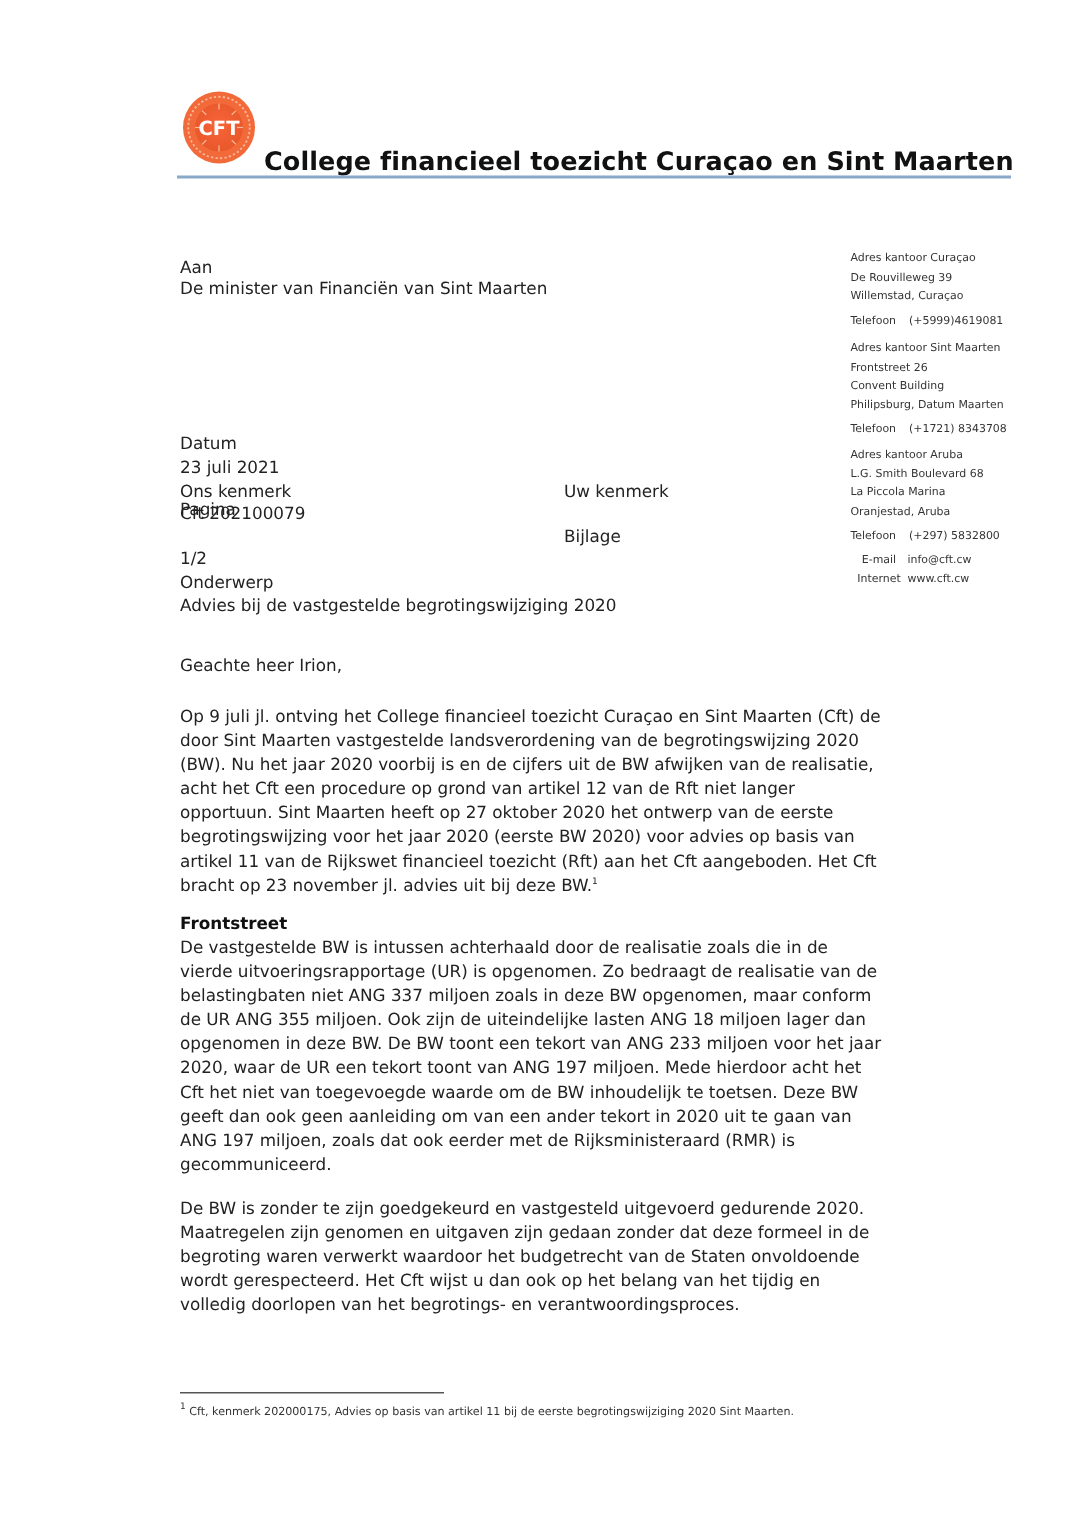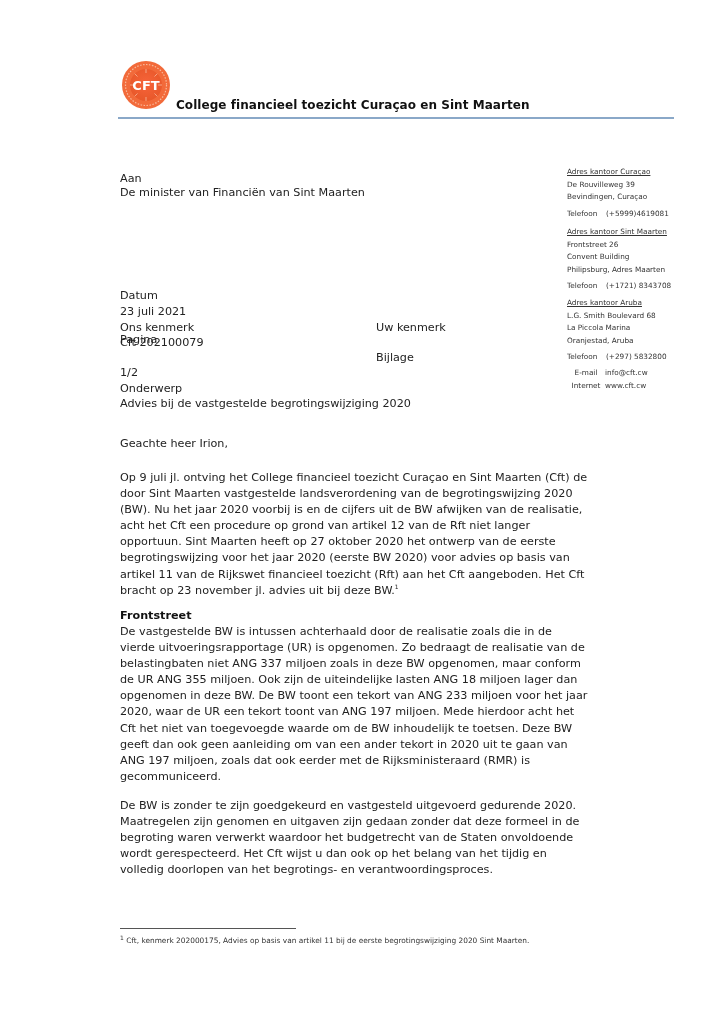--- a/index.html
+++ b/index.html
@@ -1,29 +1,29 @@
 <!DOCTYPE html>
 <html><head>
 <meta charset="utf-8">
 <style>
   html, body { margin: 0; padding: 0; background: #ffffff; }
   body { width: 724px; height: 1024px; position: relative; overflow: hidden; font-family: "DejaVu Sans", sans-serif; color: #1a1a1a; }
   .abs { position: absolute; }
 
   
   .logo { left: 121px; top: 60px; width: 50px; height: 50px; }
-  .org-title { left: 176px; top: 98px; font-size: 12px; font-weight: bold; color: #111; white-space: nowrap; letter-spacing: 0.05px; }
+  .org-title { left: 176px; top: 98px; font-size: 17px; font-weight: bold; color: #111; white-space: nowrap; letter-spacing: 0.05px; }
   .header-rule { left: 118px; top: 117px; width: 556px; height: 2px; background: #8aa8c8; }
 
   
   .addr { left: 120px; font-size: 11.2px; line-height: 15px; color: #222; }
 
   
   .side { left: 567px; font-size: 7.3px; color: #333; line-height: 12.5px; white-space: nowrap; }
-  .side .head { text-decoration: underline; }
+  .side .head { }
   .side .tel-label { display: inline-block; width: 39px; }
   .side .mail-label { display: inline-block; width: 38px; text-align: center; }
 
   
   .meta { font-size: 11.2px; color: #222; white-space: nowrap; }
 
   
   .body-text { left: 120px; width: 470px; font-size: 11.2px; line-height: 16.1px; color: #222; }
   .body-text p { margin: 0; }
   .heading { font-weight: bold; color: #111; }
@@ -61,31 +61,31 @@
 </div>
 <div class="abs org-title">College financieel toezicht Curaçao en Sint Maarten</div>
 <div class="abs header-rule"></div>
 
 <div class="abs addr" style="top:171px;">Aan</div>
 <div class="abs addr" style="top:185px;">De minister van Financiën van Sint Maarten</div>
 
 <div class="abs side" style="top:166px;">
   <div class="head">Adres kantoor Curaçao</div>
   <div>De Rouvilleweg 39</div>
-  <div>Bevindingen, Curaçao</div>
+  <div>Willemstad, Curaçao</div>
   <div style="margin-top:4px;">
     <span class="tel-label">Telefoon</span><span>(+5999)4619081</span>
   </div>
 </div>
 
 <div class="abs side" style="top:226px;">
   <div class="head">Adres kantoor Sint Maarten</div>
   <div>Frontstreet 26</div>
   <div>Convent Building</div>
-  <div>Philipsburg, Adres Maarten</div>
+  <div>Philipsburg, Datum Maarten</div>
   <div style="margin-top:4px;">
     <span class="tel-label">Telefoon</span><span>(+1721) 8343708</span>
   </div>
 </div>
 
 <div class="abs side" style="top:297px;">
   <div class="head">Adres kantoor Aruba</div>
   <div>L.G. Smith Boulevard 68</div>
   <div>La Piccola Marina</div>
   <div>Oranjestad, Aruba</div>

